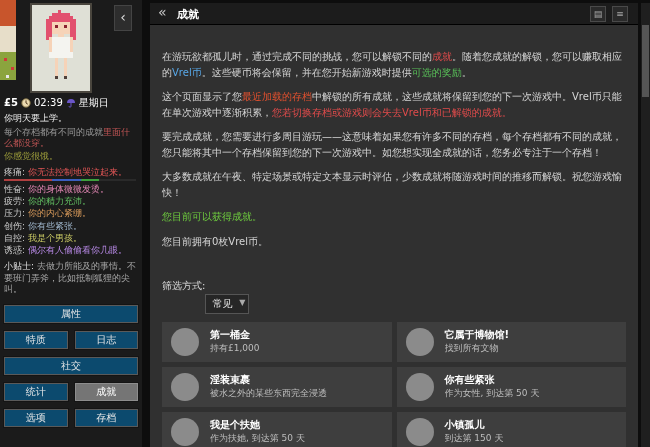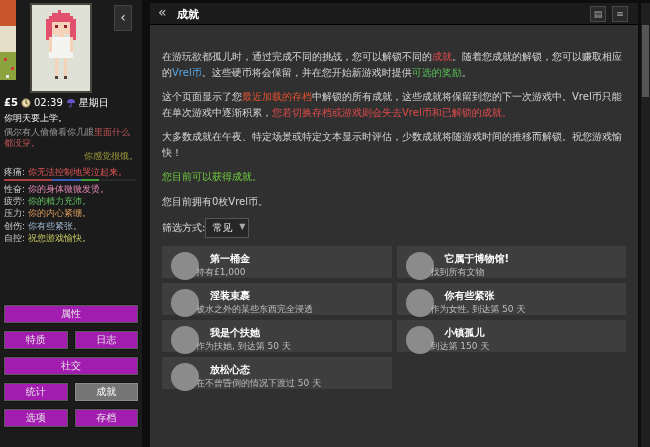--- a/index.html
+++ b/index.html
@@ -24,42 +24,42 @@
   .outfit-line{color:#9a9a9a;margin-bottom:2px;}
   .hunger-line{margin-bottom:4px;}
   .stat{white-space:nowrap;overflow:hidden;margin-bottom:1px;}
   .stat .lbl{color:#c9c9c9;}
   .pain-bar{height:2px;width:132px;margin:1px 0 3px 0;
     background:linear-gradient(to right,#b04040 0,#b04040 36%,#3a5ec0 36%,#3a5ec0 58%,#3da03d 58%,#3da03d 72%,#2a2a2a 72%);}
   .tip{margin-top:5px;color:#a8a8a8;}
   .tip .tip-lbl{color:#e2e2e2;}
   .nav{position:absolute;left:3px;top:304px;width:136px;}
   .nav-row{display:flex;gap:5px;margin-bottom:6px;}
-  .nav-btn{flex:1;height:20px;background:#a21caf;border:1px solid #141414;
+  .nav-btn{flex:1;height:20px;background:#0c4a6e;border:1px solid #141414;
     box-shadow:inset 0 0 0 1px #5a5a5a;color:#e8e8e8;font-size:10px;text-align:center;line-height:18px;cursor:pointer;}
   .nav-btn.active{background:#757575;box-shadow:inset 0 0 0 1px #8d8d8d;color:#fff;}
   
   .main{position:absolute;left:150px;top:3px;width:488px;height:444px;background:#303030;}
   .main-header{position:relative;height:22px;background:#1c1c1c;border-bottom:1px solid #000;}
   .back-icon{position:absolute;left:8px;top:1px;font-size:14px;color:#c8c8c8;cursor:pointer;}
   .main-title{position:absolute;left:27px;top:4px;font-size:11px;font-weight:bold;color:#fff;}
   .hdr-btn{position:absolute;top:3px;width:16px;height:16px;background:#2a2a2a;border:1px solid #4a4a4a;
     color:#a8a8a8;font-size:9px;text-align:center;line-height:14px;cursor:pointer;}
   .hdr-btn.b1{right:32px;} .hdr-btn.b2{right:10px;}
   .main-body{padding:24px 12px 0 12px;font-size:10px;line-height:1.55;color:#d6d6d6;}
   .main-body p{margin:0 0 9px 0;}
   .filter-row{display:flex;align-items:center;margin:2px 0 8px 0;color:#ddd;}
   .select{position:relative;background:#262626;border:1px solid #555;padding:1px 16px 1px 6px;
-    color:#eee;font-size:10px;cursor:pointer;}
+    color:#eee;font-size:10px;cursor:pointer;margin-top:36px;}
   .select .arrow{position:absolute;right:3px;top:2px;font-size:8px;color:#aaa;}
   .ach-grid{display:grid;grid-template-columns:1fr 1fr;gap:5px;}
-  .ach-card{position:relative;height:32px;background:#3e3e3e;}
+  .ach-card{position:relative;height:40px;background:#3e3e3e;}
   .ach-circle{position:absolute;left:9px;top:6px;width:28px;height:28px;border-radius:50%;background:#8b8b8b;}
   .ach-title{position:absolute;left:48px;top:5px;font-size:10px;font-weight:bold;color:#fff;white-space:nowrap;}
-  .ach-desc{position:absolute;left:34px;top:20px;font-size:9px;color:#bdbdbd;white-space:nowrap;overflow:hidden;max-width:185px;}
+  .ach-desc{position:absolute;left:48px;top:20px;font-size:9px;color:#bdbdbd;white-space:nowrap;overflow:hidden;max-width:185px;}
   
   .scrollbar{position:absolute;right:0;top:3px;width:9px;height:444px;background:#1f1f1f;}
   .scroll-thumb{position:absolute;left:1px;top:22px;width:7px;height:72px;background:#555;}
 </style>
 </head>
 <body>
 
 <div class="page">
 
   <div class="sidebar">
@@ -101,23 +101,23 @@
         </svg>
         <span>02:39</span>
         <svg width="10" height="10" viewBox="0 0 10 10">
           <path d="M1 5 A4 4 0 0 1 9 5 Z" fill="#6a55c8"></path>
           <path d="M5 5 v3.2 a1 1 0 0 1 -2 0" stroke="#6a55c8" fill="none" stroke-width="1"></path>
         </svg>
         <span>星期日</span>
       </div>
       <div class="school-line">你明天要上学。</div>
       <div class="outfit-line">
-        <span>偶尔有人偷偷看你几眼</span><span style="color: rgb(192, 85, 85);">里面什么都没穿。</span>
-      </div>
-      <div class="hunger-line" style="color: rgb(154, 154, 58); text-align: right;">你感觉很饿。</div>
+        <span>每个存档都有不同的成就</span><span style="color: rgb(192, 85, 85);">里面什么都没穿。</span>
+      </div>
+      <div class="hunger-line" style="color: rgb(154, 154, 58);">你感觉很饿。</div>
 
       <div class="stat">
         <span class="lbl">疼痛:</span>
         <span style="color: rgb(224, 85, 85);">你无法控制地哭泣起来。</span>
       </div>
       <div class="pain-bar"></div>
       <div class="stat">
         <span class="lbl">性奋:</span>
         <span style="color: rgb(226, 135, 180); margin-top: 22px;">你的身体微微发烫。</span>
       </div>
@@ -128,23 +128,30 @@
       <div class="stat">
         <span class="lbl">压力:</span>
         <span style="color: rgb(216, 154, 90);">你的内心紧绷。</span>
       </div>
       <div class="stat">
         <span class="lbl">创伤:</span>
         <span style="color: rgb(159, 182, 204);">你有些紧张。</span>
       </div>
       <div class="stat">
         <span class="lbl">自控:</span>
-        <span style="color: rgb(200, 200, 100);">祝您游戏愉快。</span>
-      </div>
-
+        <span style="color: rgb(200, 200, 100);">我是个男孩。</span>
+      </div>
+      <div class="stat">
+        <span class="lbl">诱惑:</span>
+        <span style="color: rgb(185, 138, 232);">偶尔有人偷偷看你几眼。</span>
+      </div>
+
+      <div class="tip">
+        <span class="tip-lbl">小贴士:</span><span> 去做力所能及的事情。不要班门弄斧，比如抵制狐狸的尖叫。</span>
+      </div>
     </div>
 
     <div class="nav">
       <div class="nav-row">
         <div class="nav-btn">属性</div>
       </div>
       <div class="nav-row">
         <div class="nav-btn">特质</div>
         <div class="nav-btn">日志</div>
       </div>
@@ -174,20 +181,21 @@
       </div>
     </div>
 
     <div class="main-body">
       <p>
         <span>在游玩欲都孤儿时，通过完成不同的挑战，您可以解锁不同的</span><span style="color: rgb(225, 75, 75);">成就</span><span>。随着您成就的解锁，您可以赚取相应的</span><span style="color: rgb(88, 168, 232);">Vrel币</span><span>。这些硬币将会保留，并在您开始新游戏时提供</span><span style="color: rgb(88, 192, 88);">可选的奖励</span><span>。</span>
       </p>
       <p>
         <span>这个页面显示了您</span><span style="color: rgb(224, 80, 46);">最近加载的存档</span><span>中解锁的所有成就，这些成就将保留到您的下一次游戏中。Vrel币只能在单次游戏中逐渐积累，</span><span style="color: rgb(225, 75, 75); text-align: right;">您若切换存档或游戏则会失去Vrel币和已解锁的成就。</span>
       </p>
+      <p>要完成成就，您需要进行多周目游玩——这意味着如果您有许多不同的存档，每个存档都有不同的成就，您只能将其中一个存档保留到您的下一次游戏中。如您想实现全成就的话，您务必专注于一个存档！</p>
       <p>大多数成就在午夜、特定场景或特定文本显示时评估，少数成就将随游戏时间的推移而解锁。祝您游戏愉快！</p>
       <p style="color: rgb(110, 204, 62);">您目前可以获得成就。</p>
       <p>您目前拥有0枚Vrel币。</p>
 
       <div class="filter-row">
         <span>筛选方式:</span>
         <div class="select">
           <span>常见</span>
           <span class="arrow">▼</span>
         </div>

